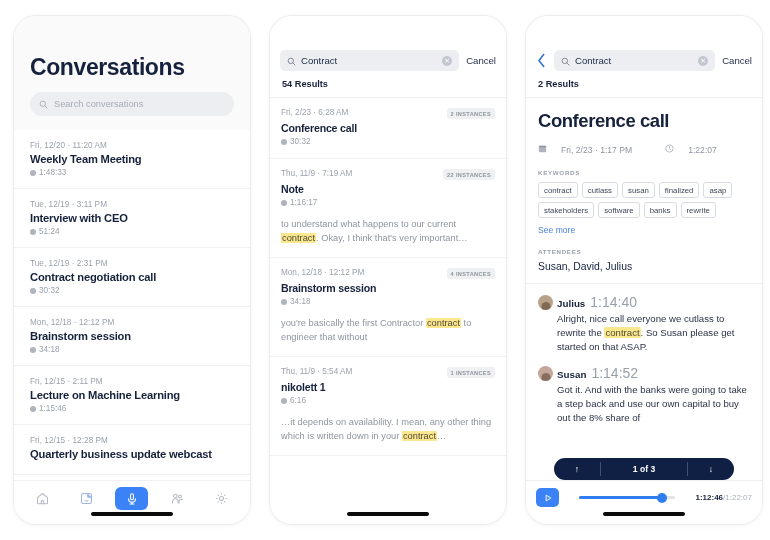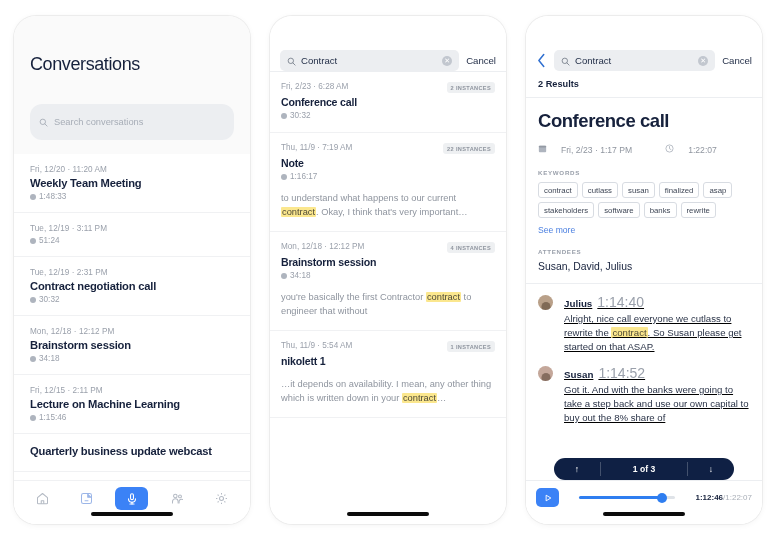--- a/index.html
+++ b/index.html
@@ -53,31 +53,31 @@
     background: #0b0b0b;
     z-index: 40;
   }
 
   
   .p1-head {
     padding: 38px 16px 0 16px;
     background: #fafafa;
   }
   .p1-title {
-    font-size: 18px;
-    font-weight: normal;
+    font-size: 23px;
+    font-weight: bold;
     color: #16213c;
     letter-spacing: -0.4px;
-    margin: 0 0 29px 0;
+    margin: 0 0 11px 0;
   }
   .search-pill {
     display: flex;
     align-items: center;
     gap: 6px;
-    height: 36px;
+    height: 24px;
     border-radius: 12px;
     background: #eceef1;
     padding: 0 9px;
     margin-bottom: 14px;
   }
   .search-pill .ph {
     font-size: 9.3px;
     color: #a7adb7;
   }
   .conv-list {
@@ -302,21 +302,21 @@
   .attendees {
     font-size: 10.4px;
     color: #16213c;
     font-weight: 500;
   }
 
   .transcript {
     padding: 10px 12px 0 12px;
     background: #ffffff;
   }
-  .msg { display: flex; gap: 11px; margin-bottom: 11px; text-decoration: underline; }
+  .msg { display: flex; gap: 4px; margin-bottom: 11px; }
   .avatar {
     width: 15px; height: 15px;
     border-radius: 50%;
     flex: none;
     margin-top: 1px;
     background: #b9a089;
     overflow: hidden;
     position: relative;
   }
   .avatar.a2 { background: #c4a79a; }
@@ -461,20 +461,21 @@
         <div class="conv-date">Fri, 12/20 · 11:20 AM</div>
         <div class="conv-title">Weekly Team Meeting</div>
         <div class="conv-dur">
           <span class="dot-clock"></span>
           <span>1:48:33</span>
         </div>
       </div>
 
       <div class="conv-item">
         <div class="conv-date">Tue, 12/19 · 3:11 PM</div>
+        <div class="conv-title">Interview with CEO</div>
         <div class="conv-dur">
           <span class="dot-clock"></span>
           <span>51:24</span>
         </div>
       </div>
 
       <div class="conv-item">
         <div class="conv-date">Tue, 12/19 · 2:31 PM</div>
         <div class="conv-title">Contract negotiation call</div>
         <div class="conv-dur">
@@ -495,20 +496,21 @@
       <div class="conv-item">
         <div class="conv-date">Fri, 12/15 · 2:11 PM</div>
         <div class="conv-title">Lecture on Machine Learning</div>
         <div class="conv-dur">
           <span class="dot-clock"></span>
           <span>1:15:46</span>
         </div>
       </div>
 
       <div class="conv-item">
+        <div class="conv-date">Fri, 12/15 · 12:28 PM</div>
         <div class="conv-title">Quarterly business update webcast</div>
       </div>
 
     </div>
 
     <div class="tabbar">
       <div class="tab-btn">
         <span>
           <svg width="15" height="15" viewBox="0 0 24 24" fill="none" stroke="#b4bac4" stroke-width="1.7" stroke-linejoin="round">
               <path d="M4 10.5 12 4l8 6.5V19a1.5 1.5 0 0 1-1.5 1.5h-13A1.5 1.5 0 0 1 4 19z"></path>
@@ -567,20 +569,21 @@
             <svg width="9" height="9" viewBox="0 0 16 16">
                 <circle cx="6.8" cy="6.8" r="4.8" fill="none" stroke="#7b828d" stroke-width="1.6"></circle>
                 <line x1="10.4" y1="10.4" x2="14.4" y2="14.4" stroke="#7b828d" stroke-width="1.6" stroke-linecap="round"></line>
               </svg>
           </span>
           <span class="srch-val">Contract</span>
           <span class="clear-x">✕</span>
         </div>
         <div class="cancel-btn">Cancel</div>
       </div>
+      <div class="results-count">54 Results</div>
     </div>
     <div class="sep-line"></div>
 
     <div class="res-list">
 
       <div class="res-item">
         <div class="res-top">
           <span class="res-date">Fri, 2/23 · 6:28 AM</span>
           <span class="badge">2 INSTANCES</span>
         </div>
@@ -616,20 +619,24 @@
         </div>
         <div class="res-snippet"><span>you're basically the first Contractor </span><mark class="hl">contract</mark><span> to engineer that without</span></div>
       </div>
 
       <div class="res-item">
         <div class="res-top">
           <span class="res-date">Thu, 11/9 · 5:54 AM</span>
           <span class="badge">1 INSTANCES</span>
         </div>
         <div class="res-title">nikolett 1</div>
+        <div class="conv-dur">
+          <span class="dot-clock"></span>
+          <span>6:16</span>
+        </div>
         <div class="res-snippet"><span>…it depends on availability. I mean, any other thing which is written down in your </span><mark class="hl">contract</mark><span>…</span></div>
       </div>
 
     </div>
 
     <div class="home-indicator"></div>
   </div>
 
   <div class="phone phone-3">
 

